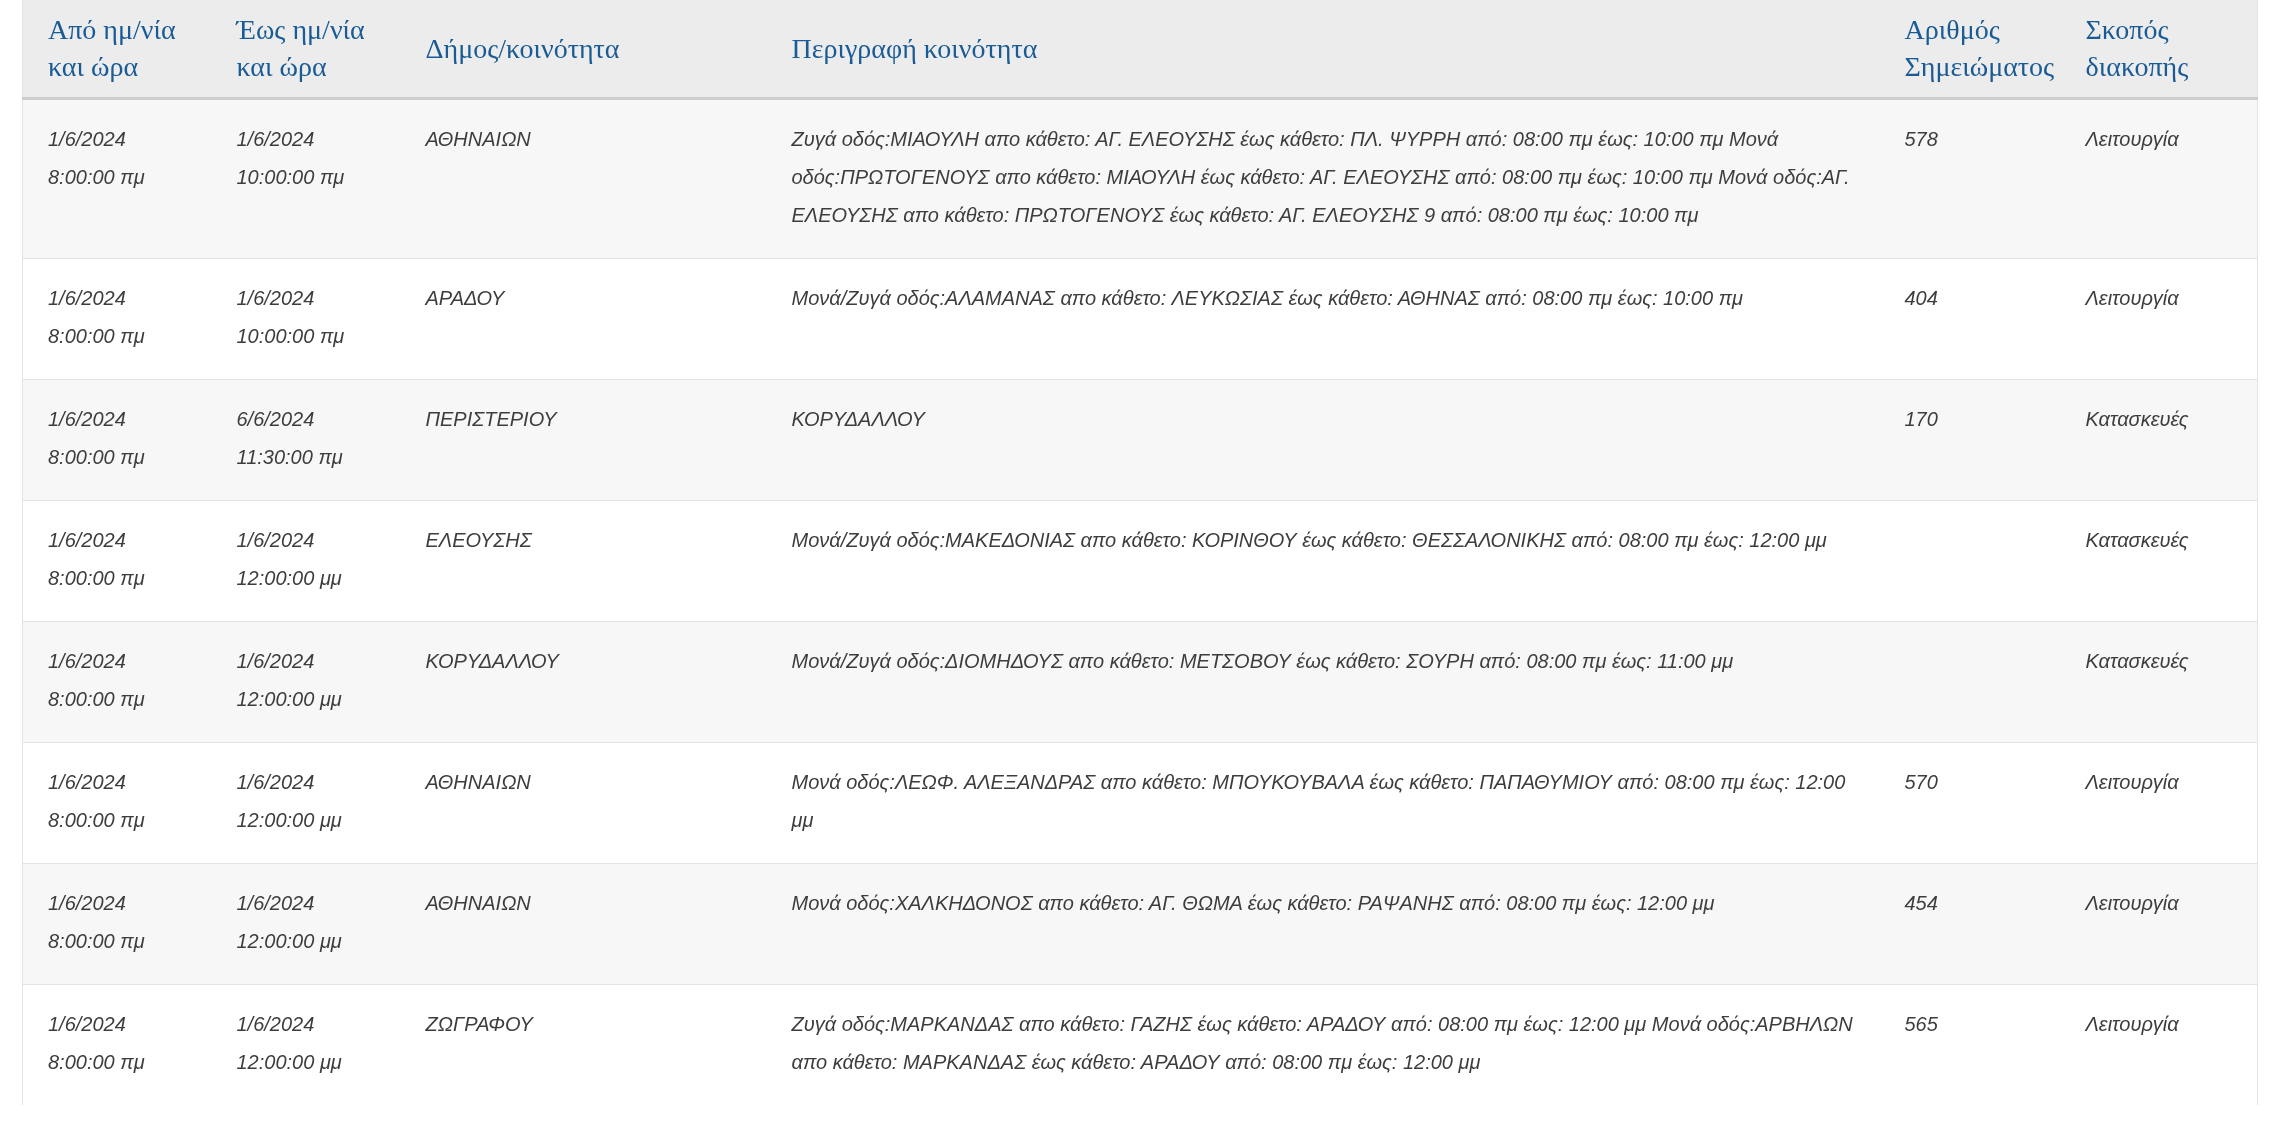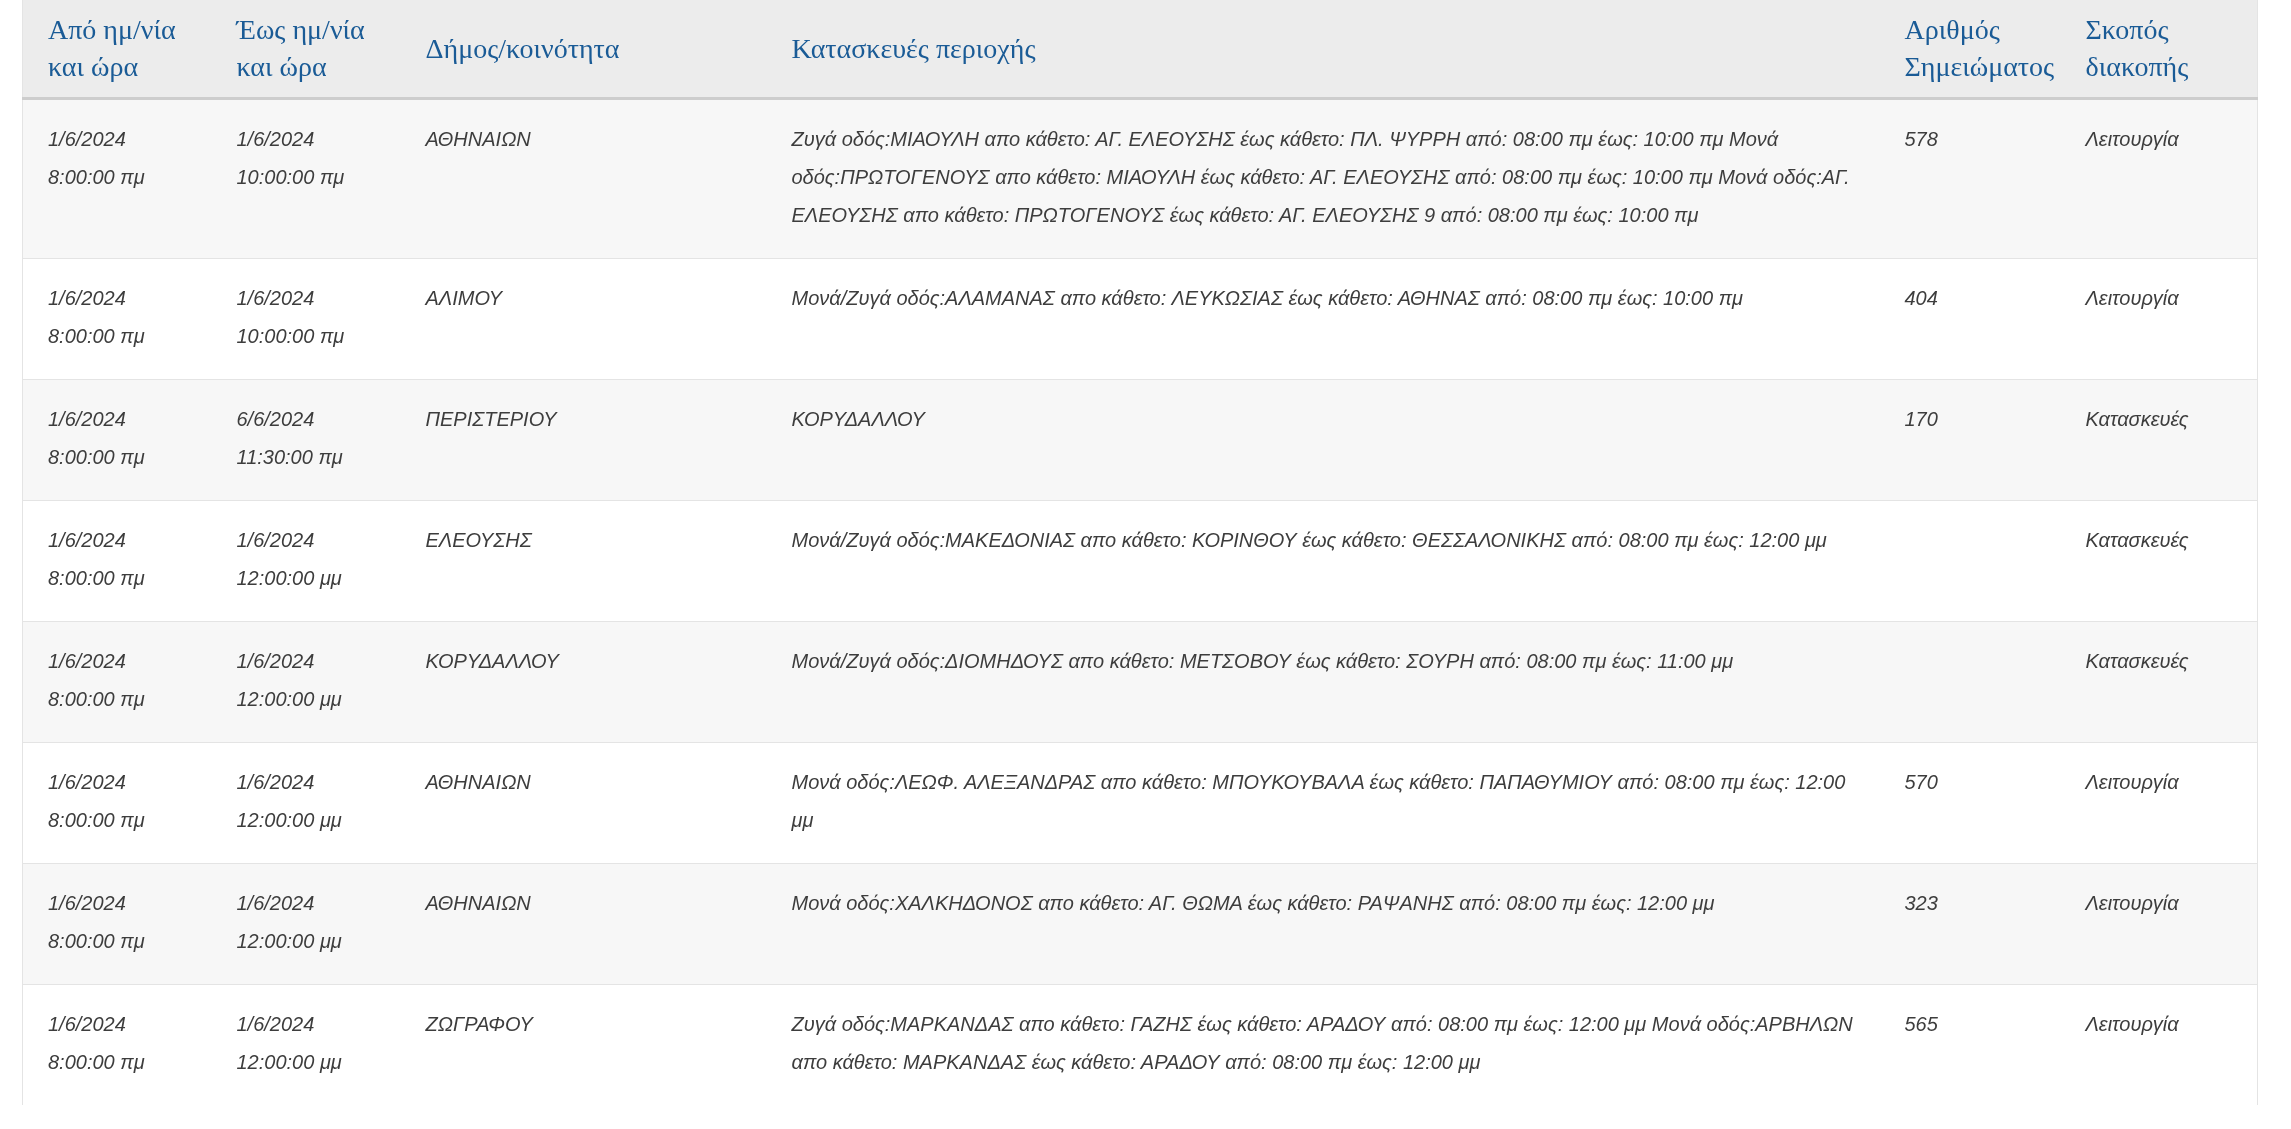--- a/index.html
+++ b/index.html
@@ -70,38 +70,38 @@
         <col class="c3">
         <col class="c4">
         <col class="c5">
         <col class="c6">
     </colgroup>
     <thead>
       <tr>
         <th>Από ημ/νία και ώρα</th>
         <th>Έως ημ/νία και ώρα</th>
         <th>Δήμος/κοινότητα</th>
-        <th>Κατασκευές περιοχής</th>
+        <th>Περιγραφή κοινότητα</th>
         <th>Αριθμός Σημειώματος</th>
         <th>Σκοπός διακοπής</th>
       </tr>
     </thead>
     <tbody id="table-body">
         <tr>
     <td>1/6/2024 8:00:00 πμ</td>
     <td>1/6/2024 10:00:00 πμ</td>
     <td>ΑΘΗΝΑΙΩΝ</td>
     <td class="desc">Ζυγά οδός:ΜΙΑΟΥΛΗ απο κάθετο: ΑΓ. ΕΛΕΟΥΣΗΣ έως κάθετο: ΠΛ. ΨΥΡΡΗ από: 08:00 πμ έως: 10:00 πμ Μονά οδός:ΠΡΩΤΟΓΕΝΟΥΣ απο κάθετο: ΜΙΑΟΥΛΗ έως κάθετο: ΑΓ. ΕΛΕΟΥΣΗΣ από: 08:00 πμ έως: 10:00 πμ Μονά οδός:ΑΓ. ΕΛΕΟΥΣΗΣ απο κάθετο: ΠΡΩΤΟΓΕΝΟΥΣ έως κάθετο: ΑΓ. ΕΛΕΟΥΣΗΣ 9 από: 08:00 πμ έως: 10:00 πμ</td>
     <td>578</td>
     <td>Λειτουργία</td>
   </tr>
         <tr>
     <td>1/6/2024 8:00:00 πμ</td>
     <td>1/6/2024 10:00:00 πμ</td>
-    <td>ΑΛΙΜΟΥ</td>
+    <td>ΑΡΑΔΟΥ</td>
     <td class="desc">Μονά/Ζυγά οδός:ΑΛΑΜΑΝΑΣ απο κάθετο: ΛΕΥΚΩΣΙΑΣ έως κάθετο: ΑΘΗΝΑΣ από: 08:00 πμ έως: 10:00 πμ</td>
     <td>404</td>
     <td>Λειτουργία</td>
   </tr>
         <tr>
     <td>1/6/2024 8:00:00 πμ</td>
     <td>6/6/2024 11:30:00 πμ</td>
     <td>ΠΕΡΙΣΤΕΡΙΟΥ</td>
     <td class="desc">ΚΟΡΥΔΑΛΛΟΥ</td>
     <td>170</td>
@@ -129,21 +129,21 @@
     <td>ΑΘΗΝΑΙΩΝ</td>
     <td class="desc">Μονά οδός:ΛΕΩΦ. ΑΛΕΞΑΝΔΡΑΣ απο κάθετο: ΜΠΟΥΚΟΥΒΑΛΑ έως κάθετο: ΠΑΠΑΘΥΜΙΟΥ από: 08:00 πμ έως: 12:00 μμ</td>
     <td>570</td>
     <td>Λειτουργία</td>
   </tr>
         <tr>
     <td>1/6/2024 8:00:00 πμ</td>
     <td>1/6/2024 12:00:00 μμ</td>
     <td>ΑΘΗΝΑΙΩΝ</td>
     <td class="desc">Μονά οδός:ΧΑΛΚΗΔΟΝΟΣ απο κάθετο: ΑΓ. ΘΩΜΑ έως κάθετο: ΡΑΨΑΝΗΣ από: 08:00 πμ έως: 12:00 μμ</td>
-    <td>323</td>
+    <td>454</td>
     <td>Λειτουργία</td>
   </tr>
         <tr>
     <td>1/6/2024 8:00:00 πμ</td>
     <td>1/6/2024 12:00:00 μμ</td>
     <td>ΖΩΓΡΑΦΟΥ</td>
     <td class="desc">Ζυγά οδός:ΜΑΡΚΑΝΔΑΣ απο κάθετο: ΓΑΖΗΣ έως κάθετο: ΑΡΑΔΟΥ από: 08:00 πμ έως: 12:00 μμ Μονά οδός:ΑΡΒΗΛΩΝ απο κάθετο: ΜΑΡΚΑΝΔΑΣ έως κάθετο: ΑΡΑΔΟΥ από: 08:00 πμ έως: 12:00 μμ</td>
     <td>565</td>
     <td>Λειτουργία</td>
   </tr>

